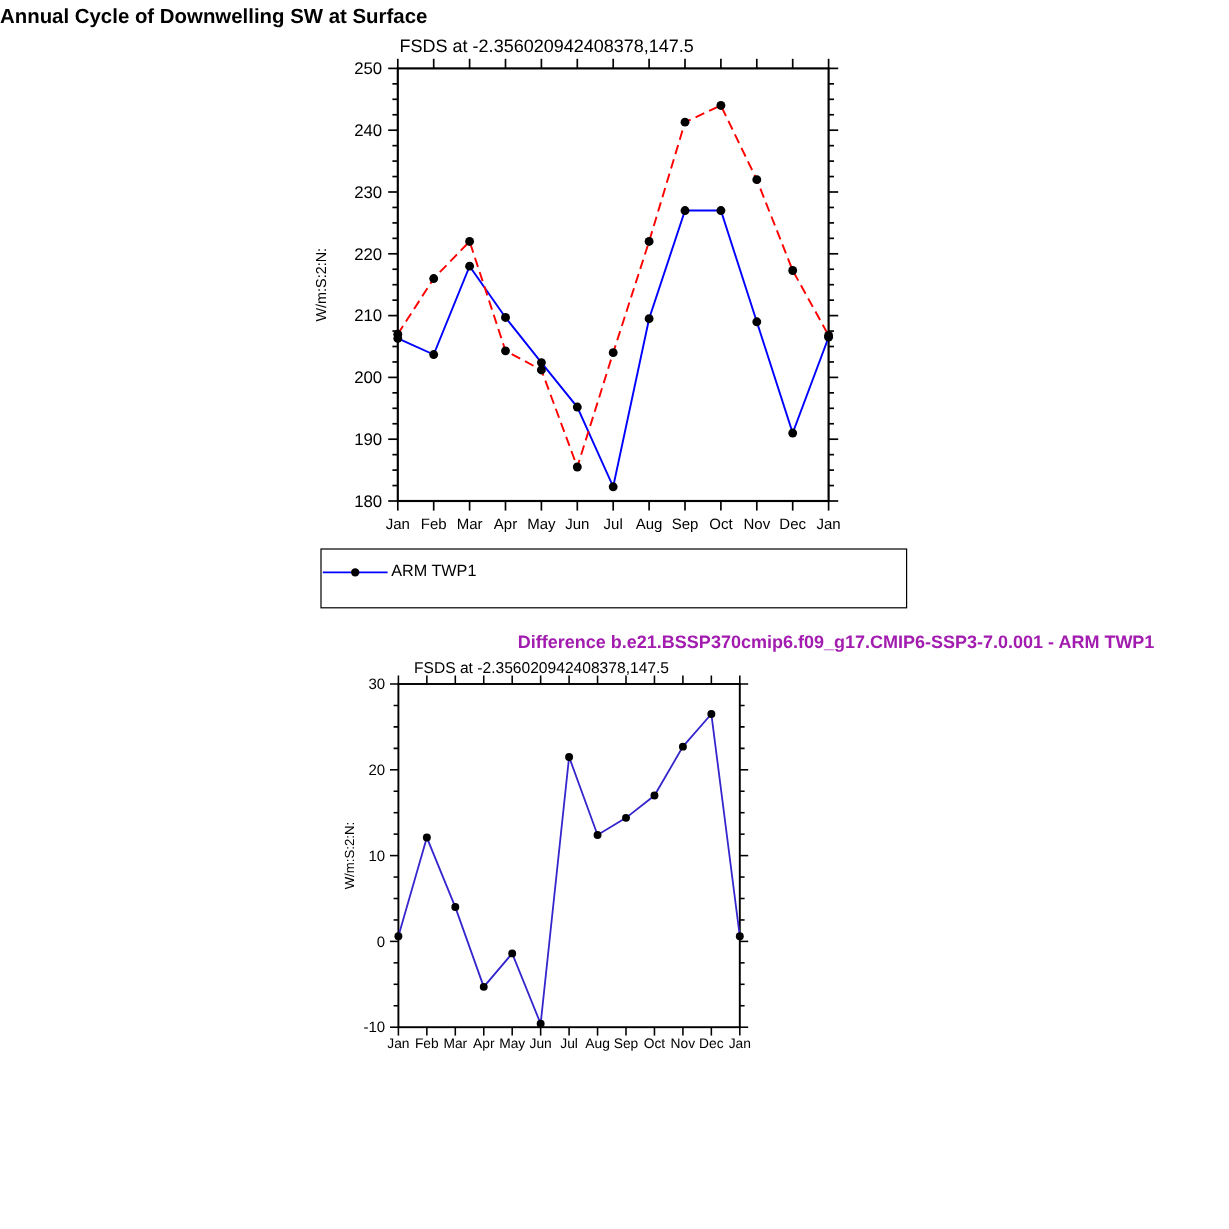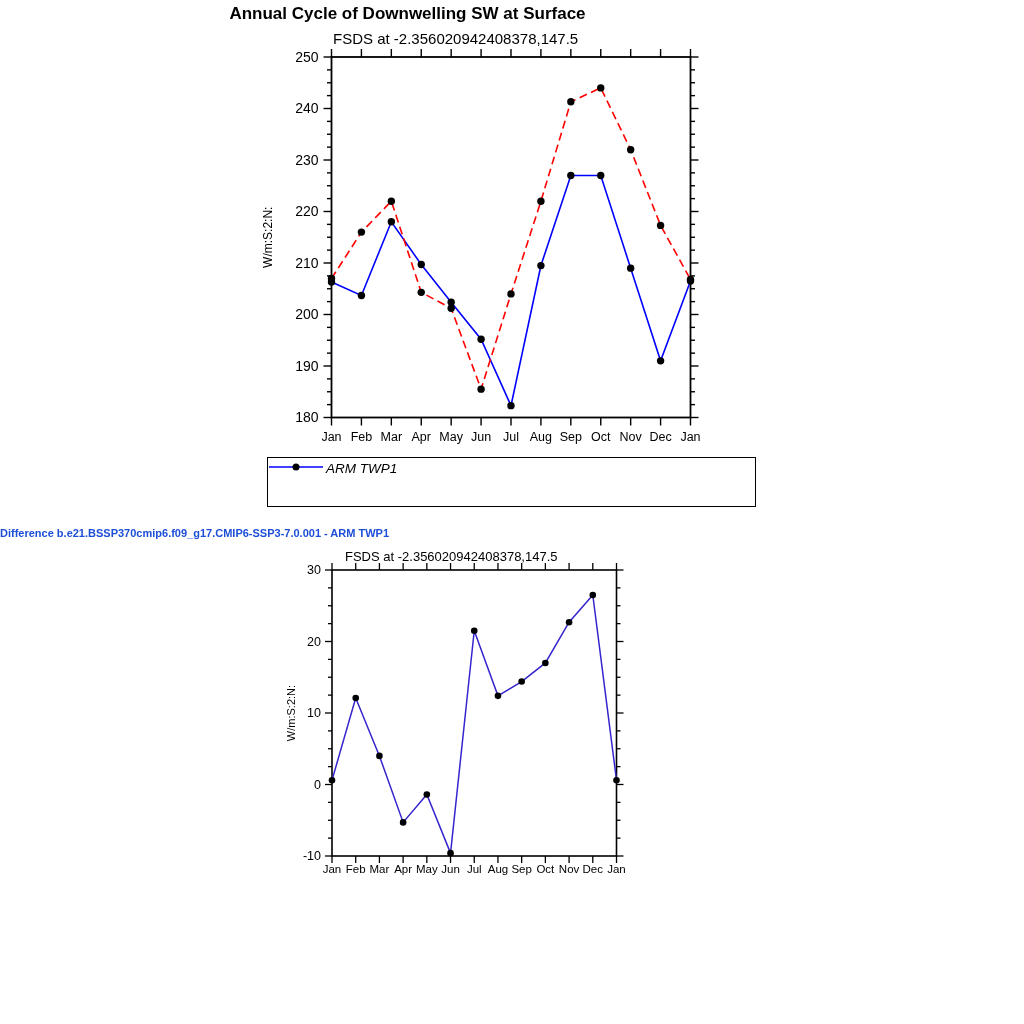--- a/index.html
+++ b/index.html
@@ -13,21 +13,20 @@
     width: 1024px;
     height: 1024px;
     background: #ffffff;
     overflow: hidden;
   }
   .main-title {
     position: absolute;
     left: 0;
     top: 4px;
     width: 815px;
-    text-align: center;
     font-size: 17px;
     font-weight: bold;
     color: #000000;
   }
   .top-subtitle {
     position: absolute;
     left: 333px;
     top: 30px;
     font-size: 15px;
     color: #000000;
@@ -45,39 +44,38 @@
     width: 489px;
     height: 50px;
     border: 1px solid #000000;
     box-sizing: border-box;
     padding-top: 3px;
     background: #ffffff;
   }
   .legend-row {
     height: 22px;
     display: flex;
-    align-items: flex-start;
+    align-items: flex-end;
     white-space: nowrap;
-    font-style: italic;
   }
   .legend-row svg { flex: 0 0 auto; display: block; }
   .legend-label {
     font-size: 13.5px;
     color: #000000;
     margin-left: 2px;
   }
   .diff-title {
     position: absolute;
     left: 0;
     top: 527px;
     width: 962px;
-    text-align: left;
-    font-size: 11px;
+    text-align: right;
+    font-size: 15px;
     font-weight: bold;
-    color: #1d4ed8;
+    color: #a21caf;
   }
   .diff-subtitle {
     position: absolute;
     left: 345px;
     top: 549px;
     font-size: 13px;
     color: #000000;
   }
 </style>
 </head>

